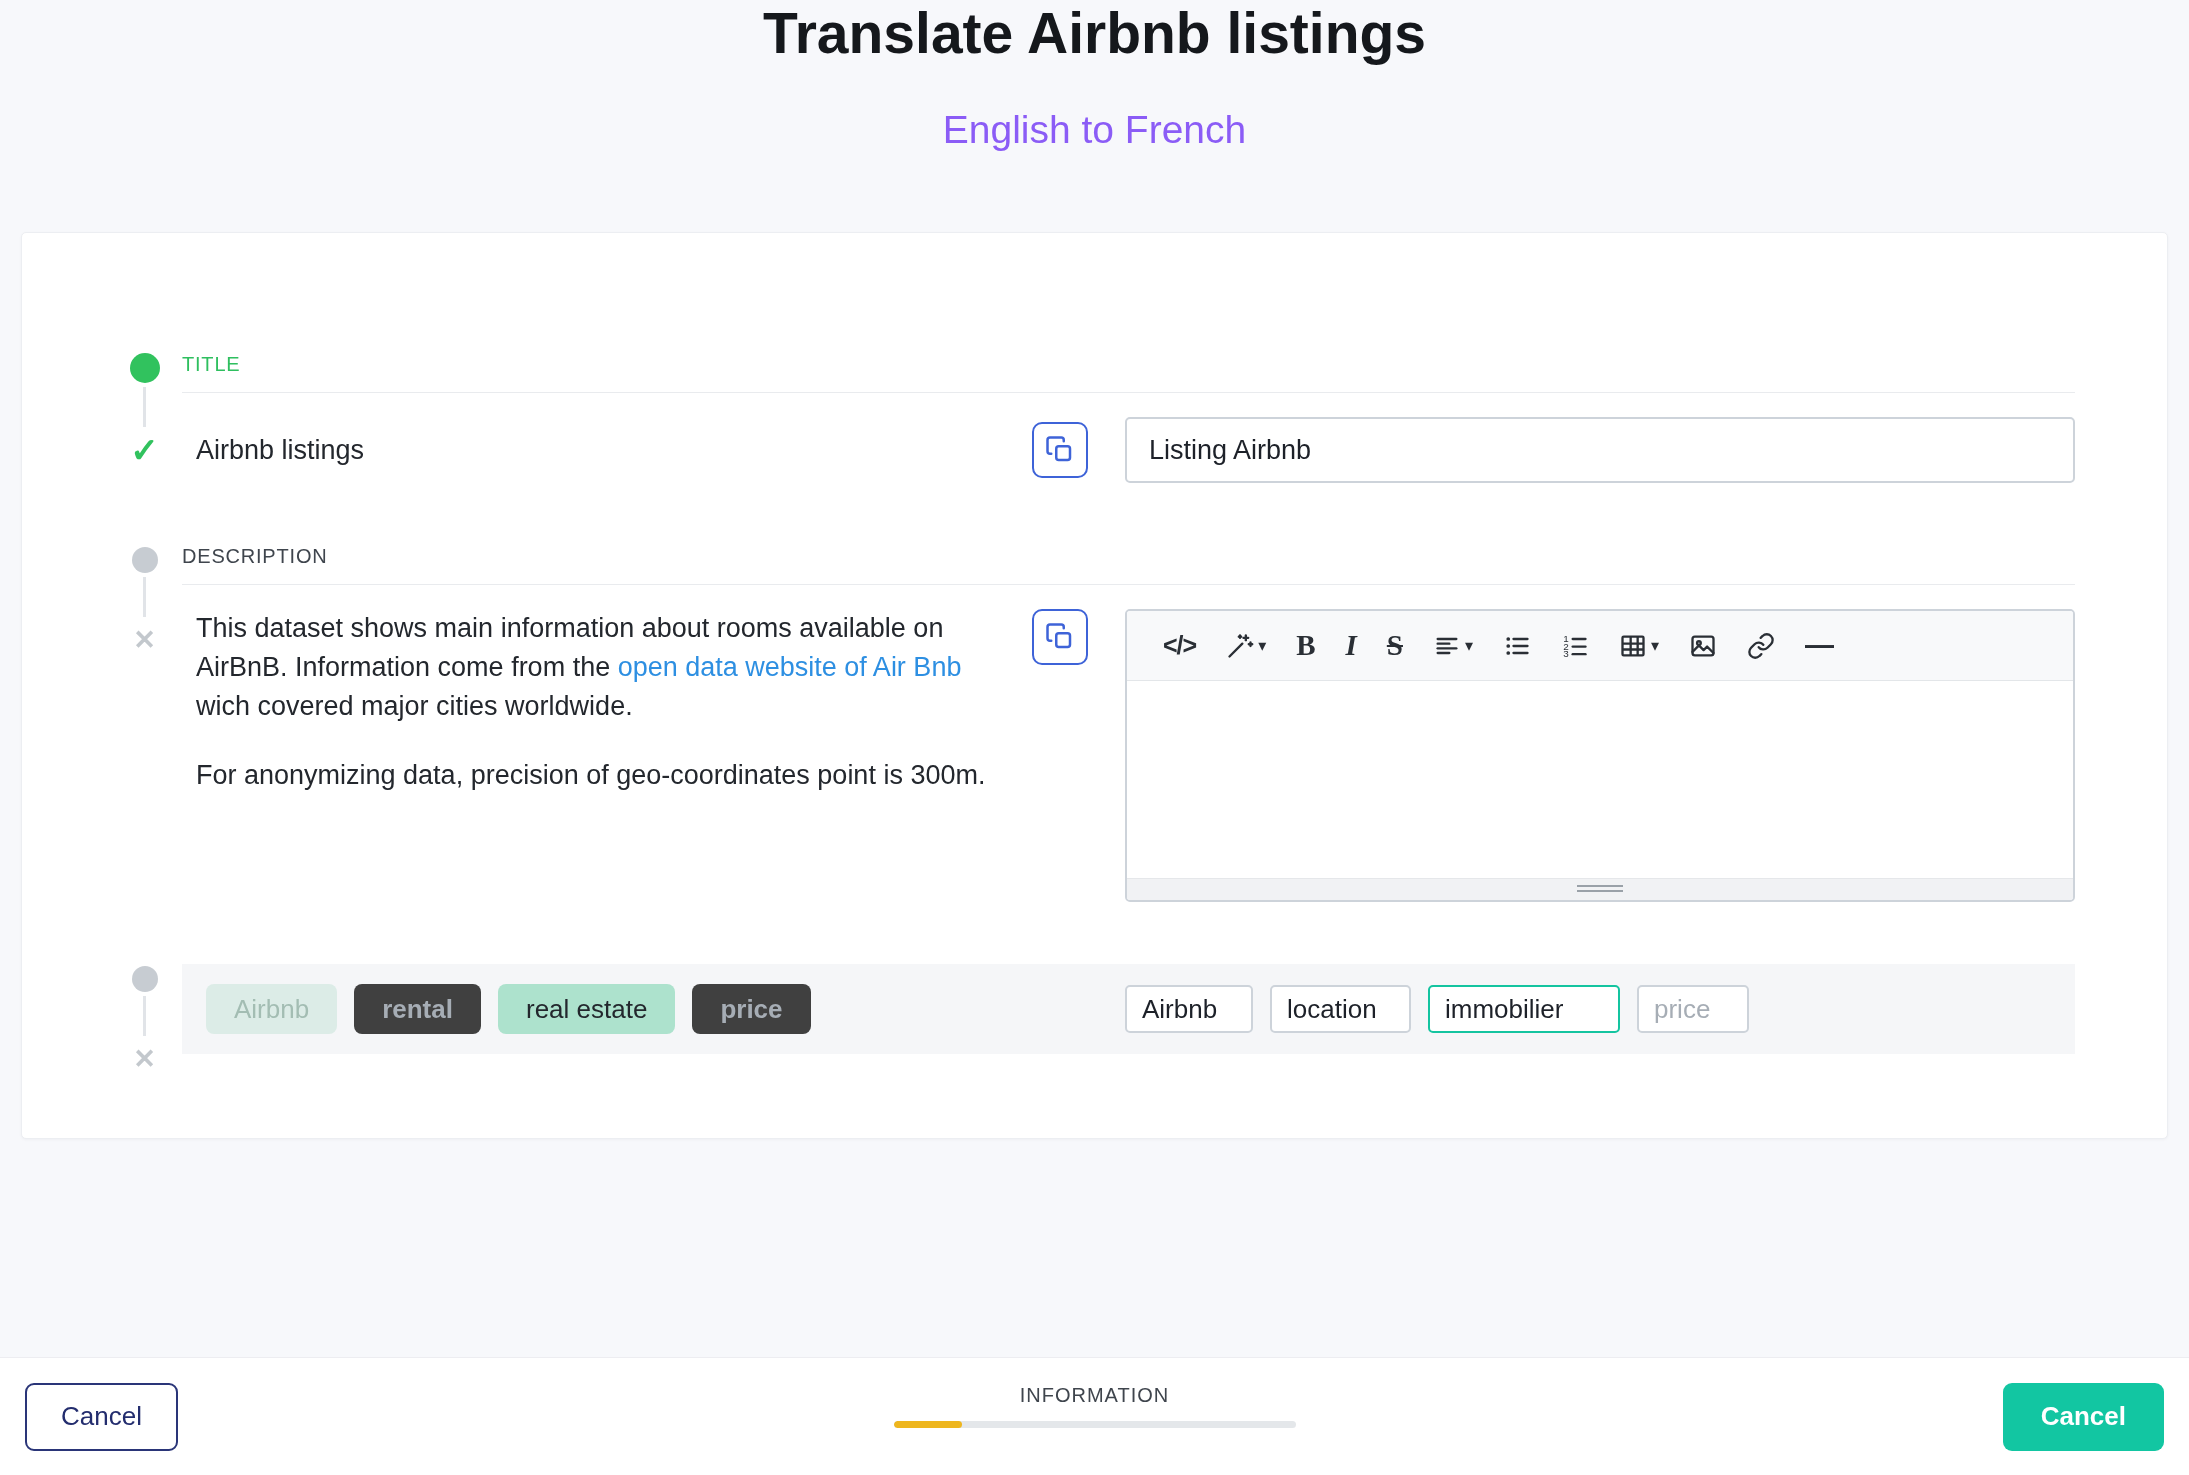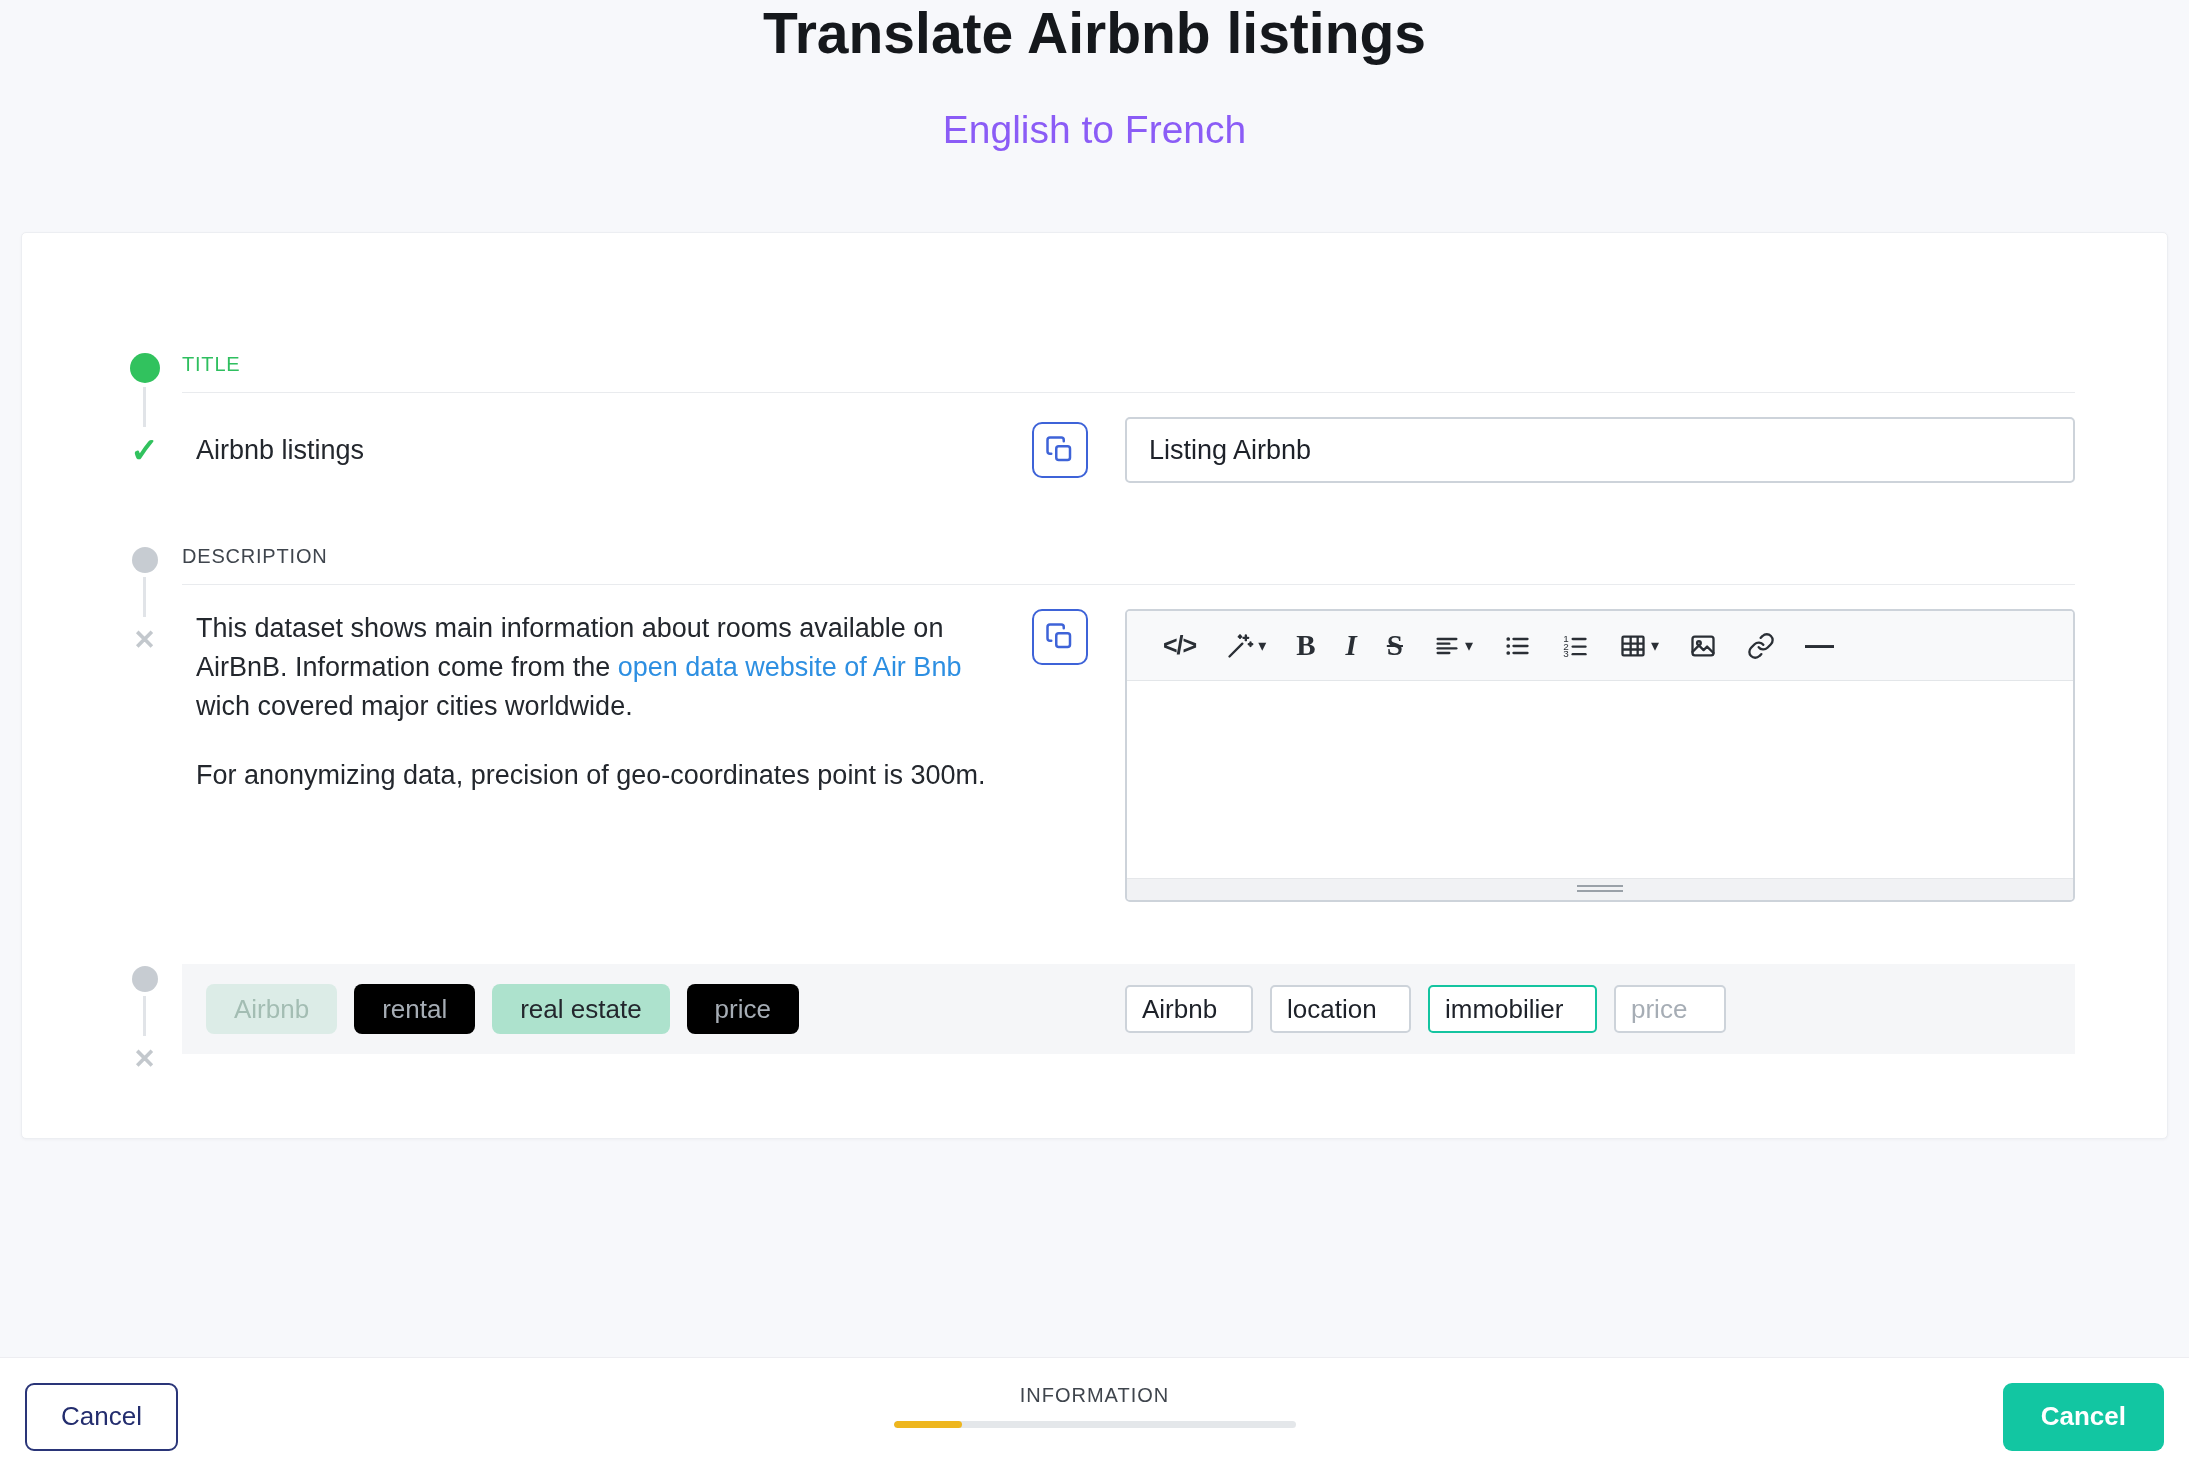--- a/index.html
+++ b/index.html
@@ -88,28 +88,28 @@
   .editor-content { flex:1; background:#fff; }
   .editor-foot { flex:0 0 22px; background:#f1f2f4; border-top:1px solid #e5e7ea; position:relative; cursor:row-resize; }
   .editor-foot .grip { position:absolute; left:50%; top:6px; transform:translateX(-50%); width:46px; }
   .editor-foot .grip i { display:block; height:2px; background:#9aa1a8; margin-bottom:3px; }
 
   
   .kw-strip { background:#f5f6f8; height:90px; margin-top:8px; display:grid; grid-template-columns: 1fr 130px 950px; align-items:center; }
   .kw-tags { display:flex; gap:17px; padding-left:24px; }
   .tag { height:50px; padding:0 28px; border:none; border-radius:8px; font-size:26px; display:flex; align-items:center; cursor:pointer; font-family:"Liberation Sans",sans-serif; }
   .tag.teal-muted { background:#dcece7; color:#a3bdb3; }
-  .tag.gray { background:#000000; color:#a6adb5; }
+  .tag.gray { background:#404040; color:#a6adb5;font-weight:bold; }
   .tag.active { background:#ade2cd; color:#23272d; }
 
   .kw-inputs { display:flex; gap:17px; align-items:center; }
   .kw-input { height:48px; border:2px solid #cdd3da; border-radius:5px; font-size:26px; padding:0 15px; background:#fff; color:#1d2129; font-family:"Liberation Sans",sans-serif; }
   .kw-input.focused { border-color:#14c4a0; }
   .kw-input.muted { color:#a6adb5; }
-  .kw-1 { width:128px; } .kw-2 { width:141px; } .kw-3 { width:169px; } .kw-4 { width:112px; }
+  .kw-1 { width:128px; } .kw-2 { width:141px; } .kw-3 { width:192px; } .kw-4 { width:112px; }
 
   
   .page-footer {
     position:absolute; left:0; bottom:0; width:100%; height:118px;
     background:#fff; border-top:1px solid #ededf1;
     display:flex; align-items:center; justify-content:space-between;
     padding:0 25px;
   }
   .btn-cancel {
     height:68px; padding:0 34px; background:#fff; cursor:pointer;

